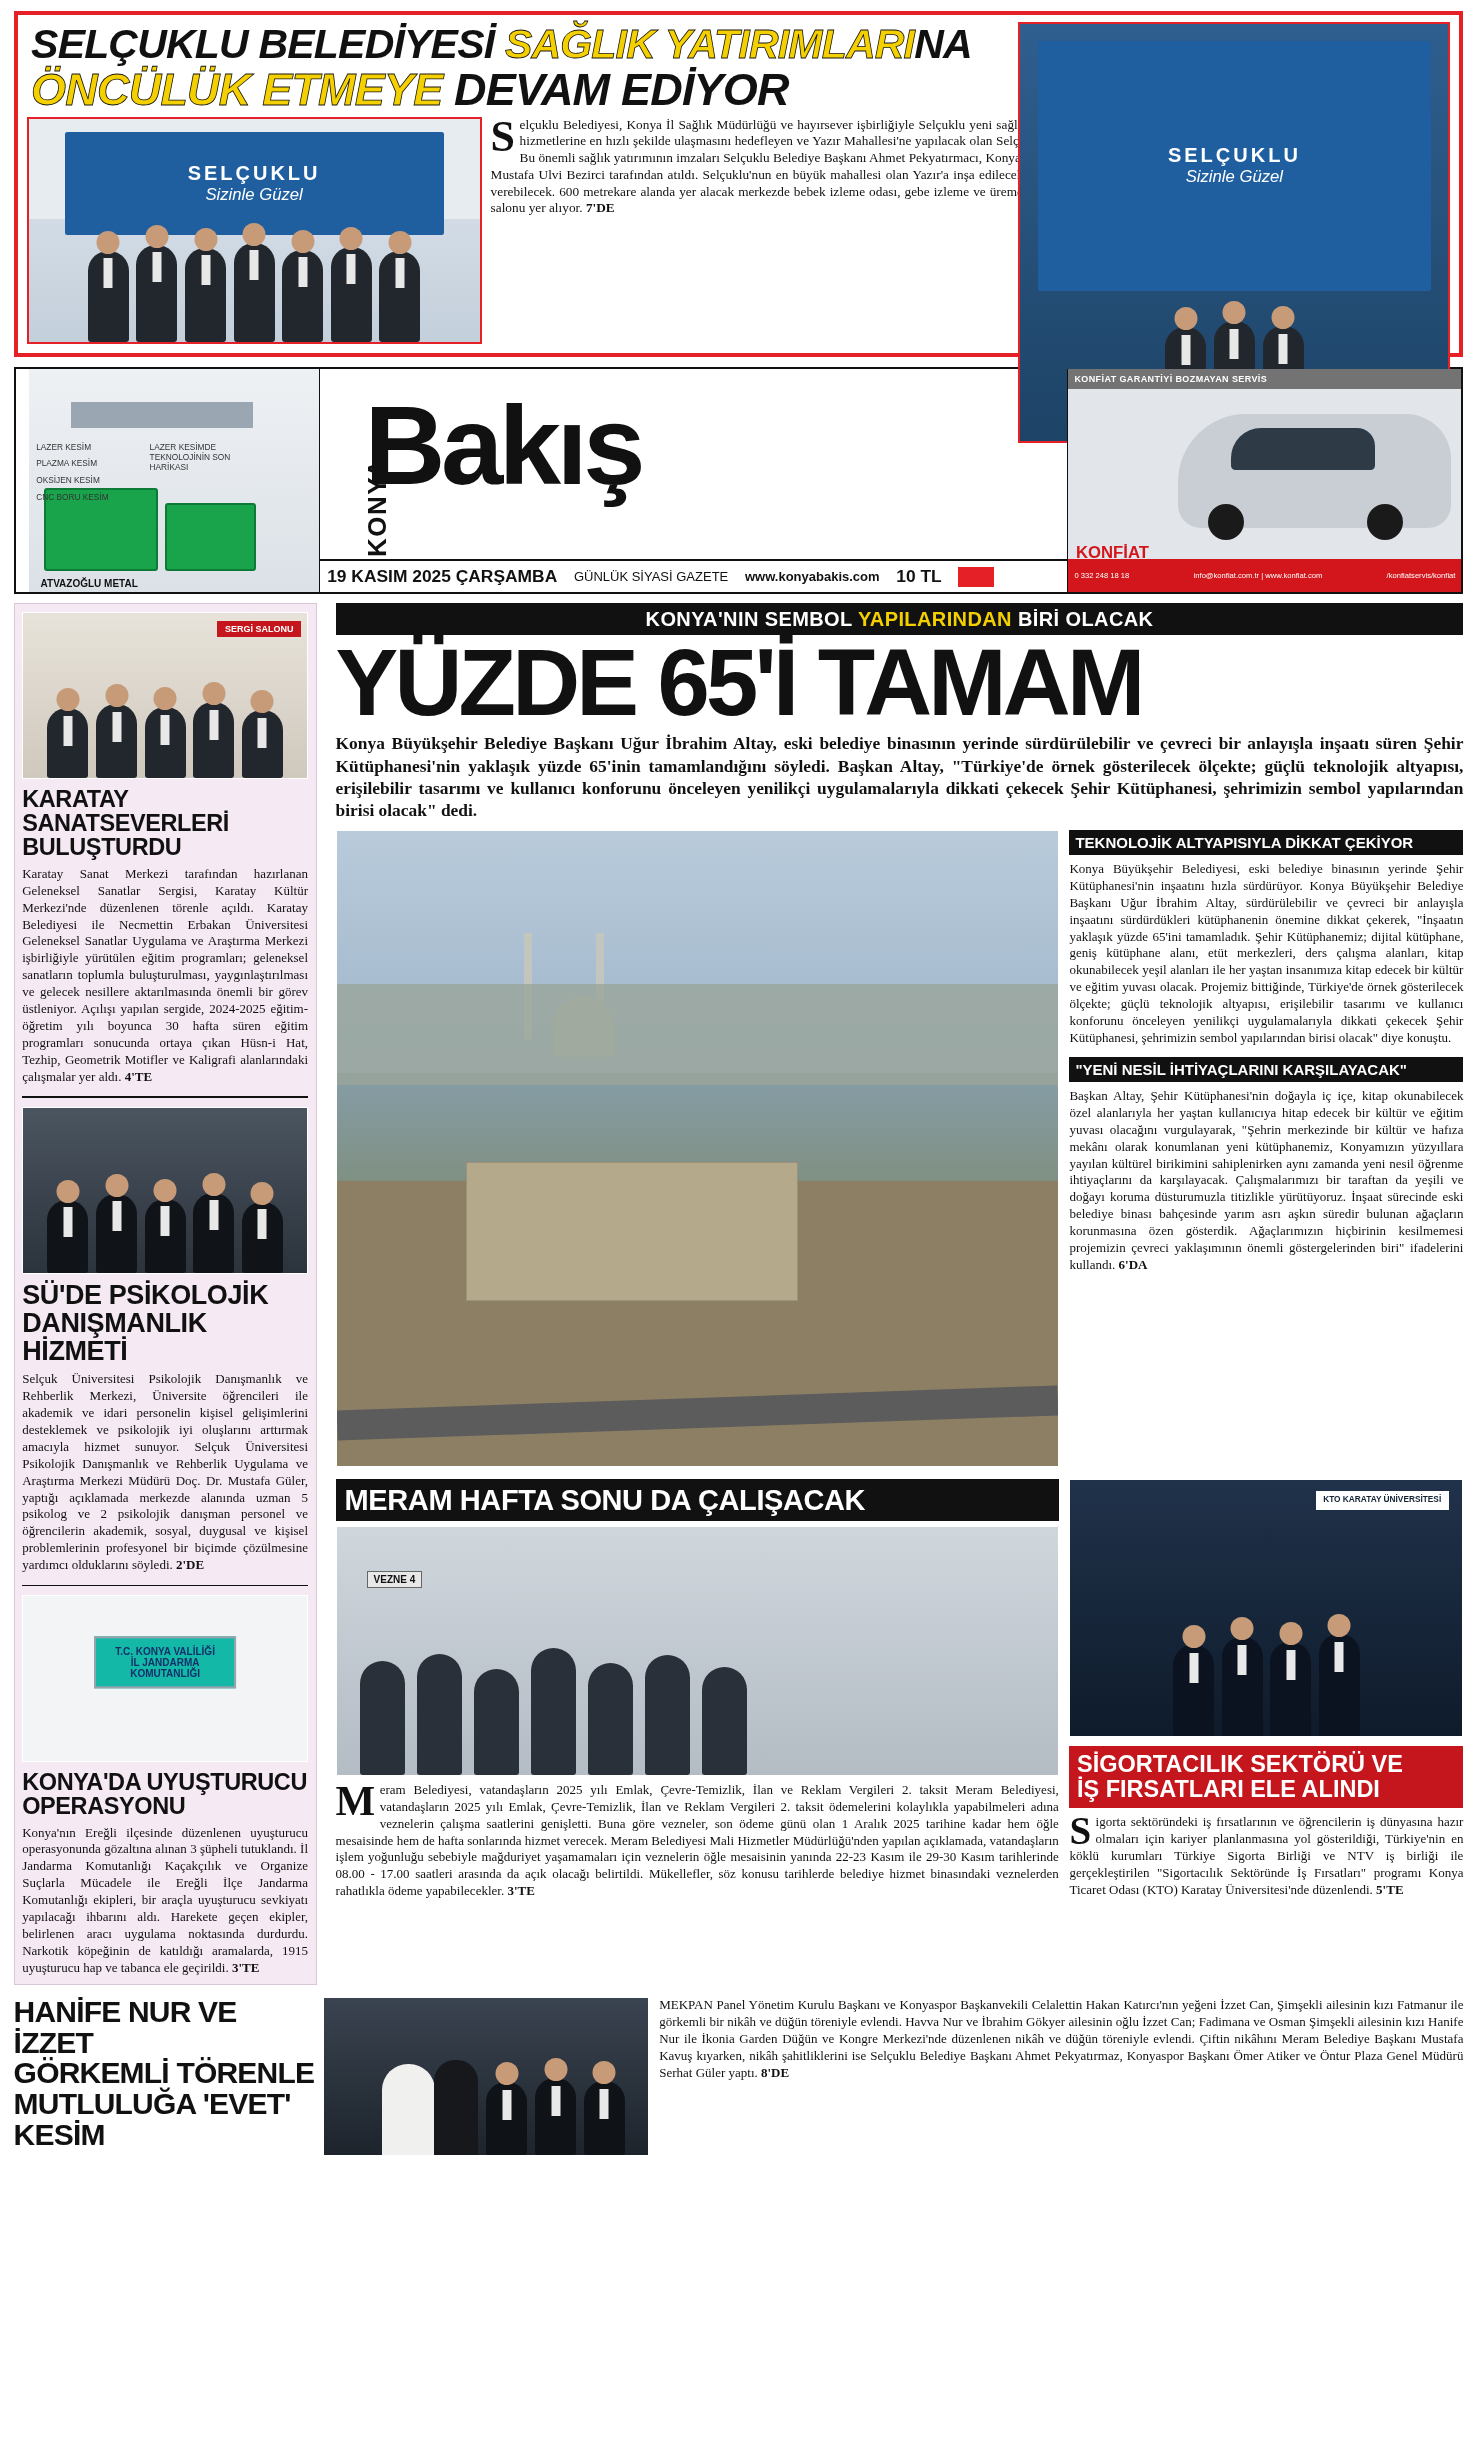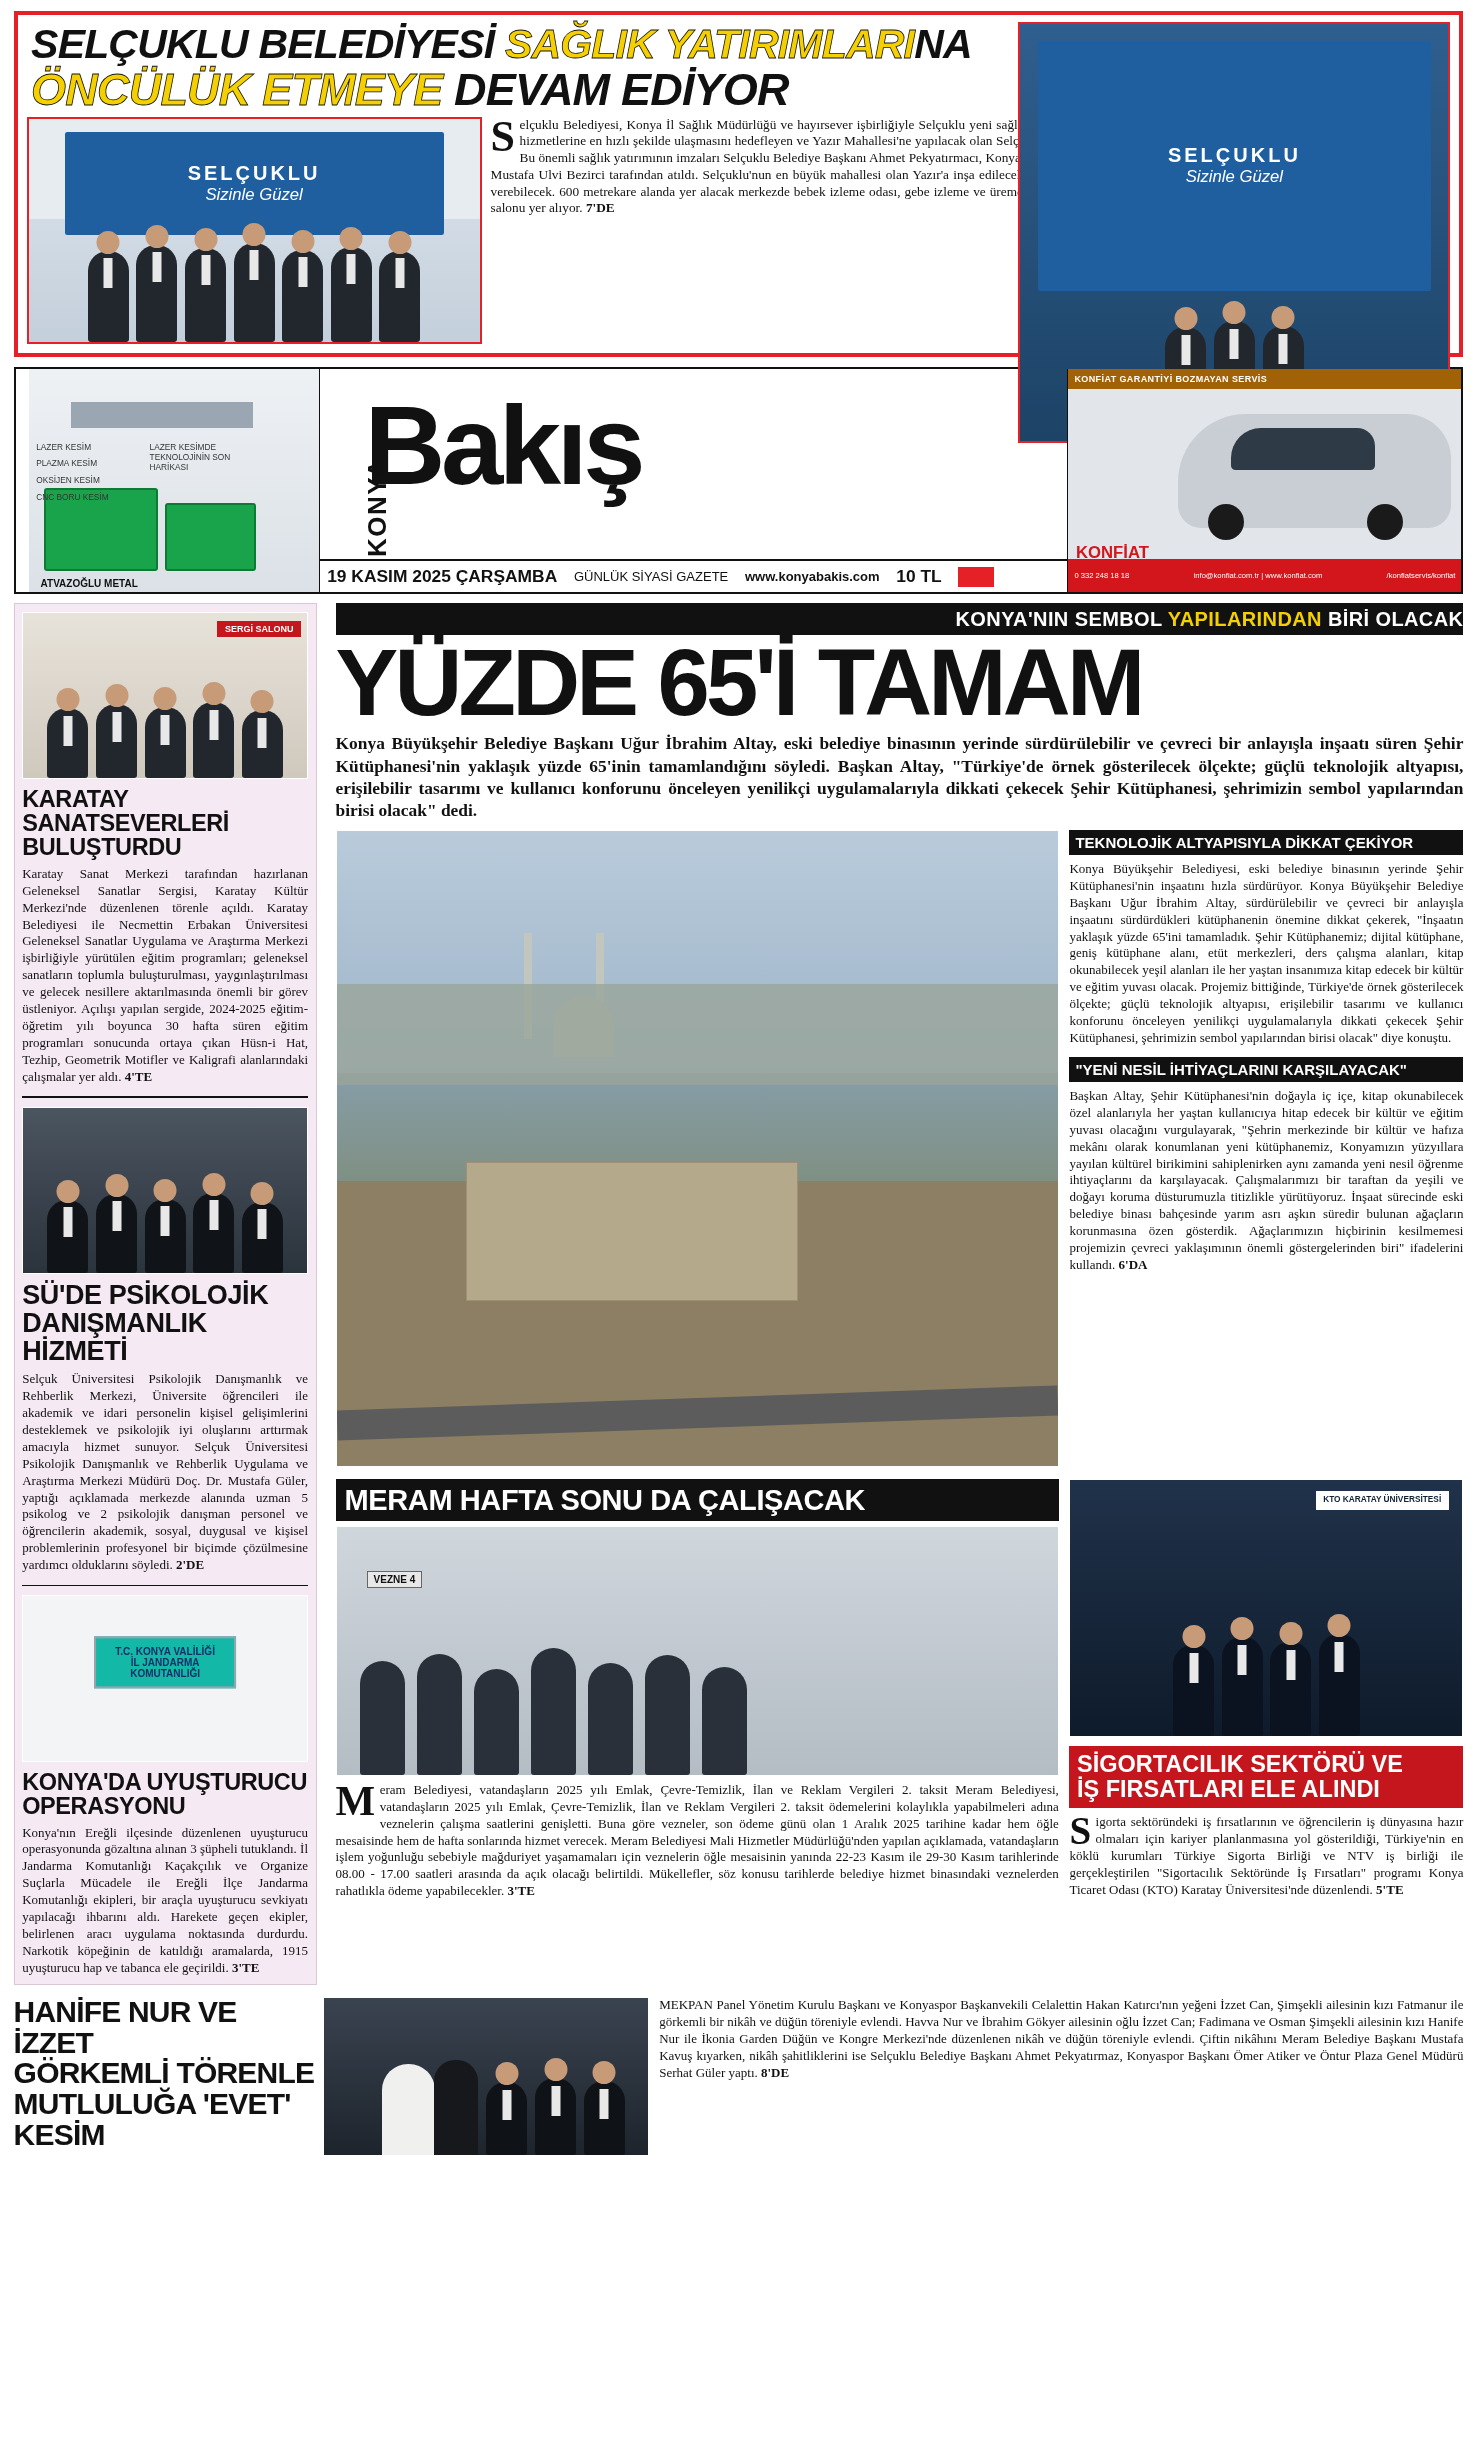--- a/index.html
+++ b/index.html
@@ -126,21 +126,21 @@
   .mh-sub { font-size:13px; }
   .mh-site { font-size:13px; font-weight:bold; }
   .mh-price { font-size:17.4px; font-weight:bold; }
   .mh-redbox { width:36px; height:20px; background:#e52026; }
   .mh-right {
     width:394px; border-left:1.5px solid #111;
     background:#e2e6ea; position:relative; overflow:hidden;
   }
   .mh-right .adstripe {
     position:absolute; top:0; left:0; right:0; height:20px;
-    background:#a16207; color:#fff;
+    background:#737373; color:#fff;
     font-family:"Liberation Sans", sans-serif; font-size:9px; font-weight:bold;
     display:flex; align-items:center; padding-left:6px; letter-spacing:0.4px;
   }
   .mh-right .car {
     position:absolute; right:10.6px; top:45px; width:273px; height:114px;
     background:#c9ced4; border-radius:68px 45px 23px 23px;
   }
   .mh-right .car::after {
     content:""; position:absolute; left:30px; bottom:-12px; width:36px; height:36px;
     border-radius:50%; background:#1a1a1a; box-shadow:159px 0 0 0 #1a1a1a;
@@ -182,21 +182,21 @@
     font-family:"Liberation Sans", sans-serif;
     font-weight:bold; font-size:23.5px; line-height:1.04;
     margin:4.5px 0 6px 0; letter-spacing:-0.4px;
   }
   .lc-head.big { font-size:27px; }
   .lc-text { font-size:13px; line-height:1.3; text-align:justify; }
   .lc-sep { height:1.5px; background:#111; margin:10.6px 0 9px 0; }
 
   
   .kicker {
-    background:#111; color:#fff; text-align:right;
+    background:#111; color:#fff; text-align:center;
     font-family:"Liberation Sans", sans-serif; font-weight:bold;
     font-size:20px; padding:4.5px 0; letter-spacing:0.4px;
   }
   .kicker .hl { color:#f5d000; }
   .headline {
     font-family:"Liberation Sans", sans-serif;
     font-weight:bold; font-size:94px; line-height:0.92;
     letter-spacing:-3.8px; margin:4.5px 0 6px 0;
   }
   .lede {

